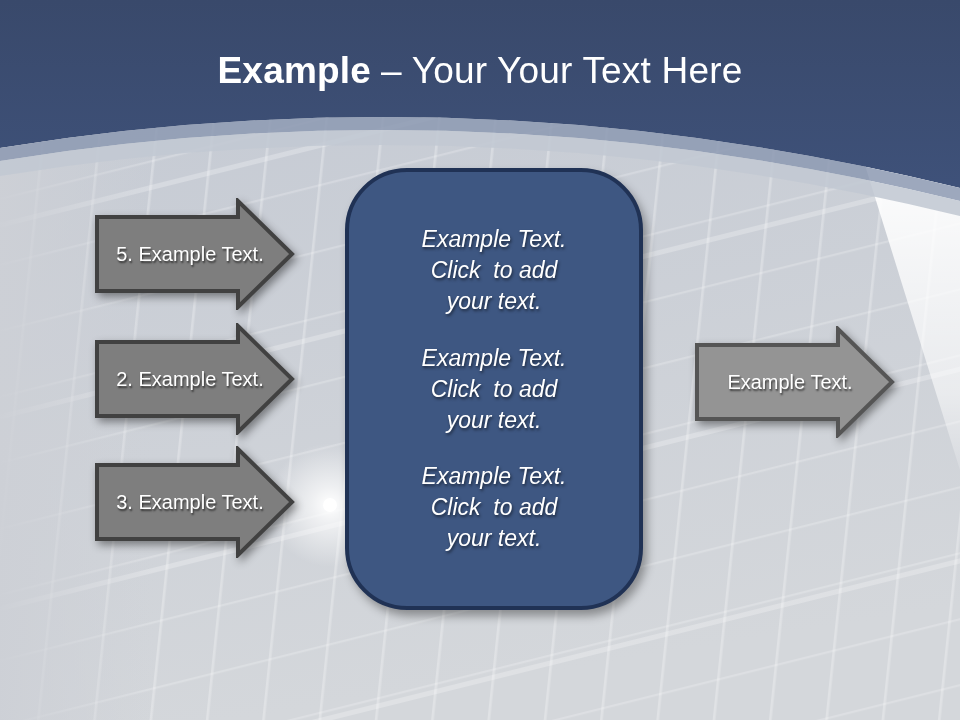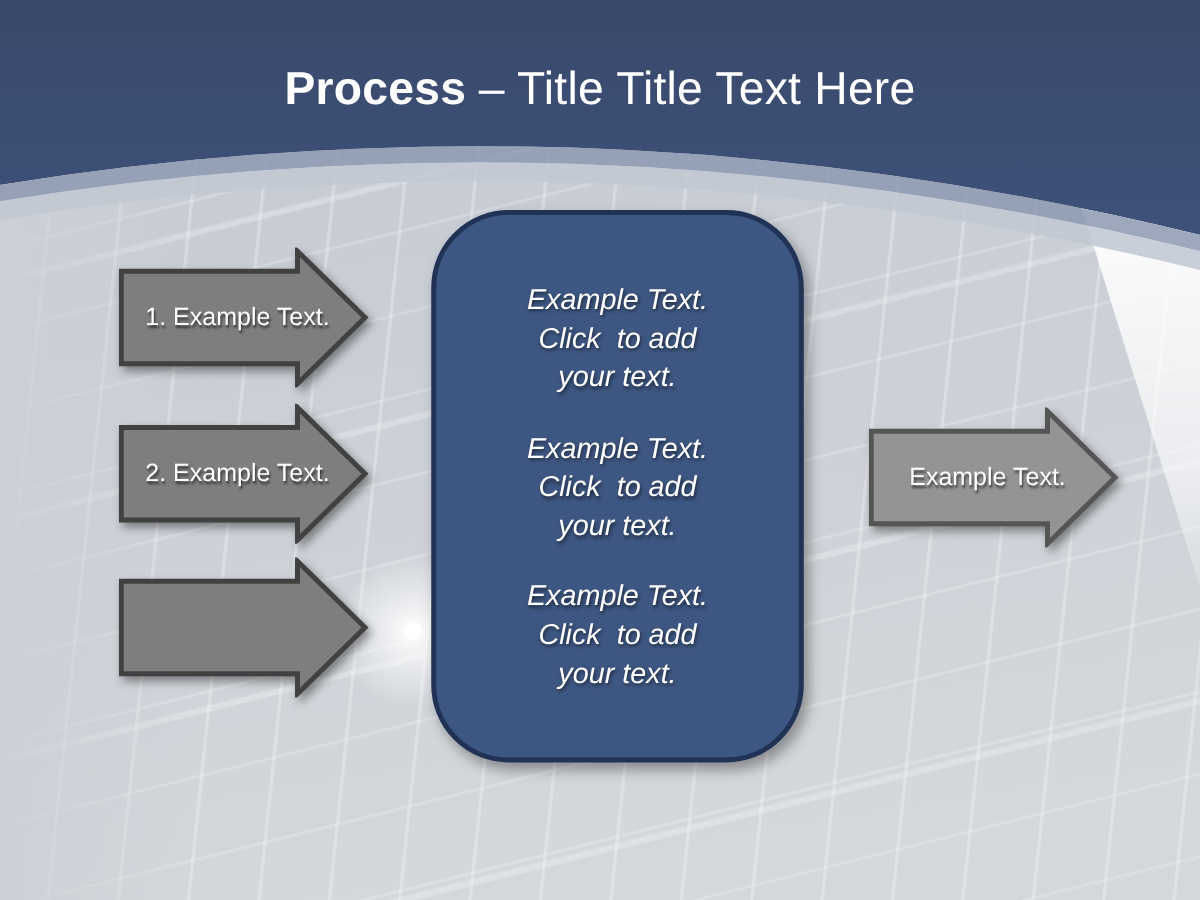--- a/index.html
+++ b/index.html
@@ -99,40 +99,41 @@
       <rect x="0" y="0" width="960" height="720" fill="url(#leftFade)"></rect>
     </g>
 
     <path d="M0,148 Q480,70 960,188 L960,201 Q480,83 0,161 Z" fill="#8C99B2" opacity="0.85"></path>
     <path d="M0,161 Q480,83 960,201 L960,216 Q480,98 0,176 Z" fill="#C2C8D3" opacity="0.88"></path>
 
     <circle cx="330" cy="505" r="62" fill="url(#flareGrad)"></circle>
     <circle cx="330" cy="505" r="7" fill="#FFFFFF" opacity="0.95"></circle>
   </svg>
 
-  <h1 class="title"><span class="t-bold">Process</span><span class="t-rest">– Title Title Text Here</span></h1>
+  <h1 class="title"><span class="t-bold">Example</span><span class="t-rest">– Your Your Text Here</span></h1>
 
   <div class="arrow left" id="arrow-1">
     <svg viewBox="0 0 200 112">
       <polygon points="2,19 143,19 143,3 197,56 143,109 143,93 2,93"></polygon>
     </svg>
-    <div class="arrow-label">1. Example Text.</div>
+    <div class="arrow-label">5. Example Text.</div>
   </div>
 
   <div class="arrow left" id="arrow-2">
     <svg viewBox="0 0 200 112">
       <polygon points="2,19 143,19 143,3 197,56 143,109 143,93 2,93"></polygon>
     </svg>
     <div class="arrow-label">2. Example Text.</div>
   </div>
 
   <div class="arrow left" id="arrow-3">
     <svg viewBox="0 0 200 112">
       <polygon points="2,19 143,19 143,3 197,56 143,109 143,93 2,93"></polygon>
     </svg>
+    <div class="arrow-label">3. Example Text.</div>
   </div>
 
   <div class="panel">
     <p class="block"><span class="line">Example Text.</span><span class="line">Click  to add</span><span class="line">your text.</span></p>
     <p class="block"><span class="line">Example Text.</span><span class="line">Click  to add</span><span class="line">your text.</span></p>
     <p class="block"><span class="line">Example Text.</span><span class="line">Click  to add</span><span class="line">your text.</span></p>
   </div>
 
   <div class="arrow right" id="arrow-r">
     <svg viewBox="0 0 200 112">

